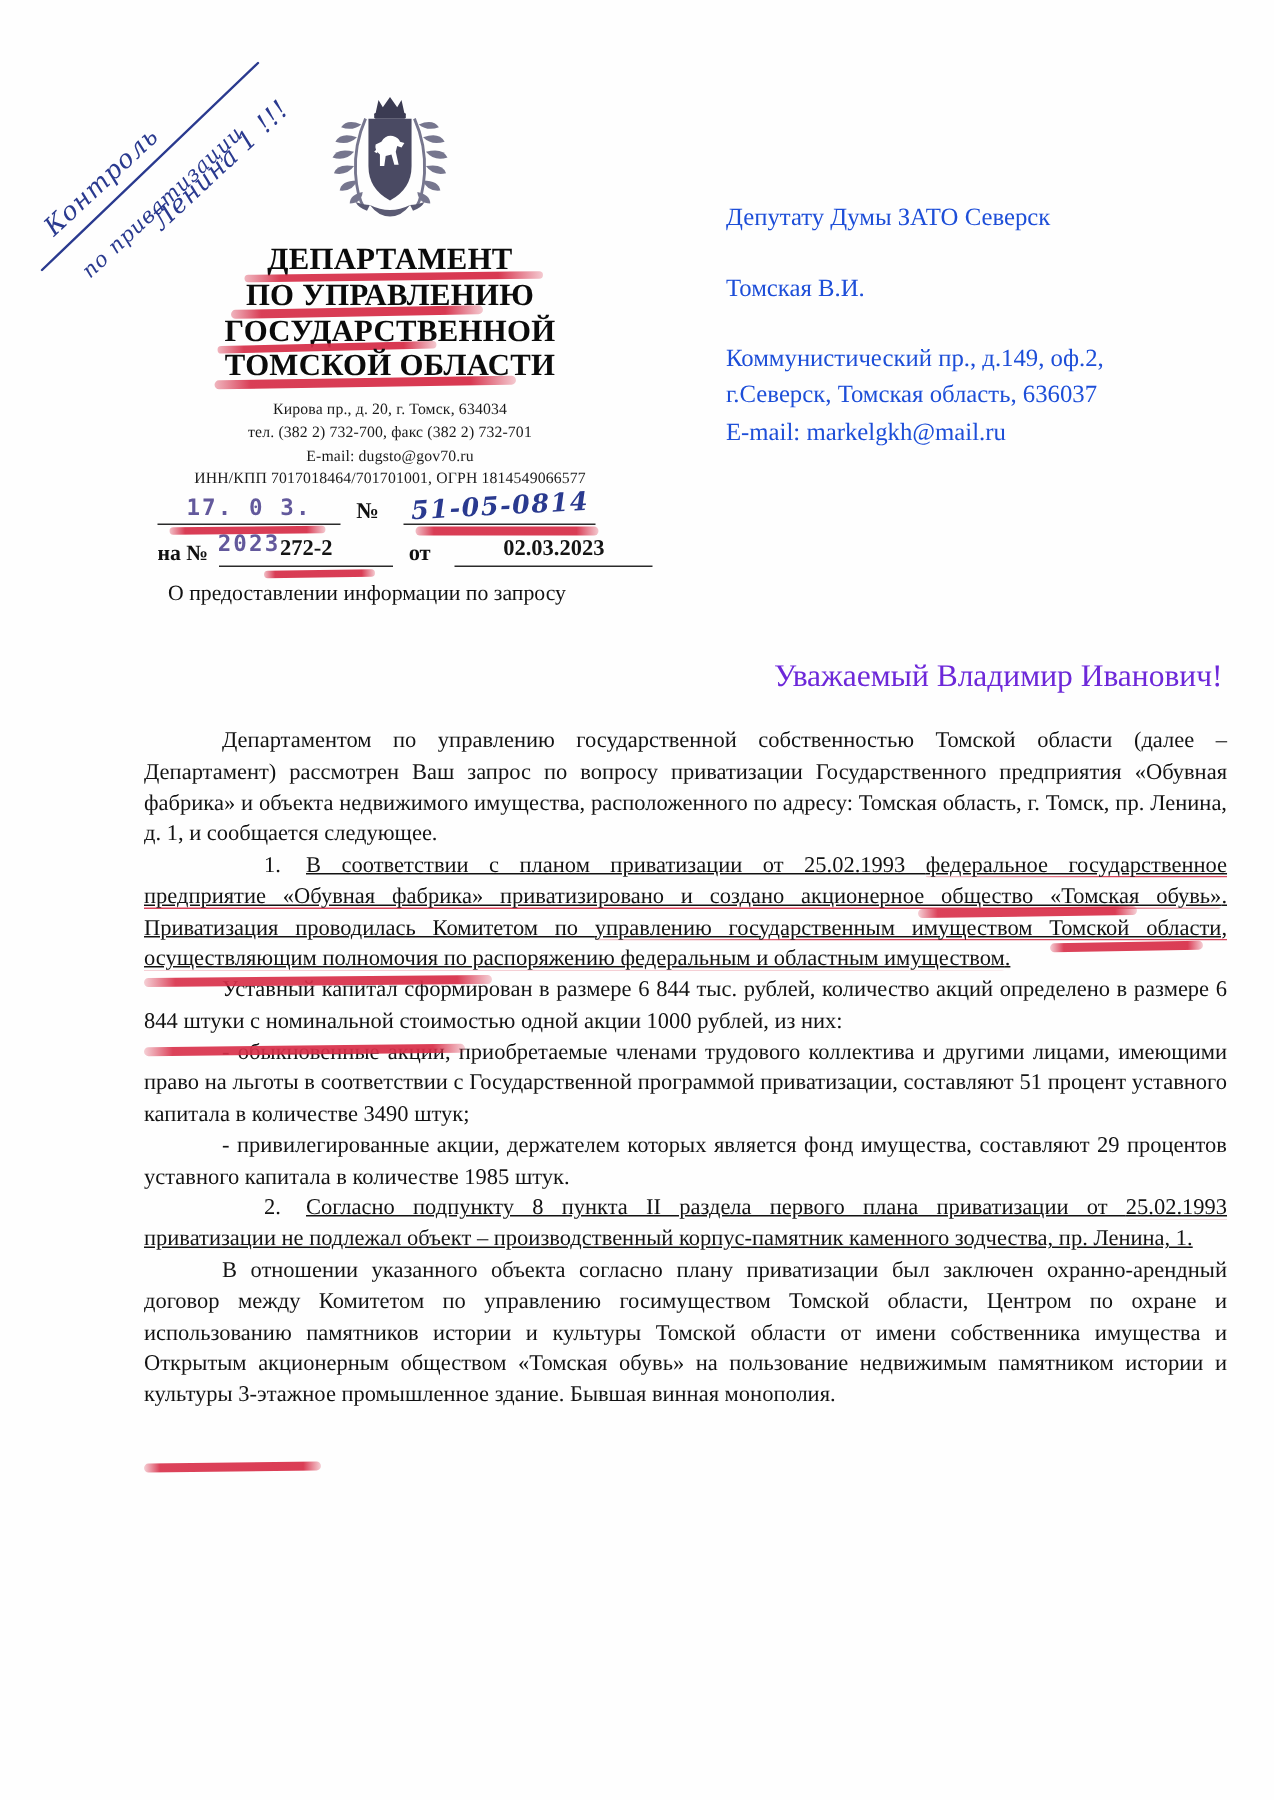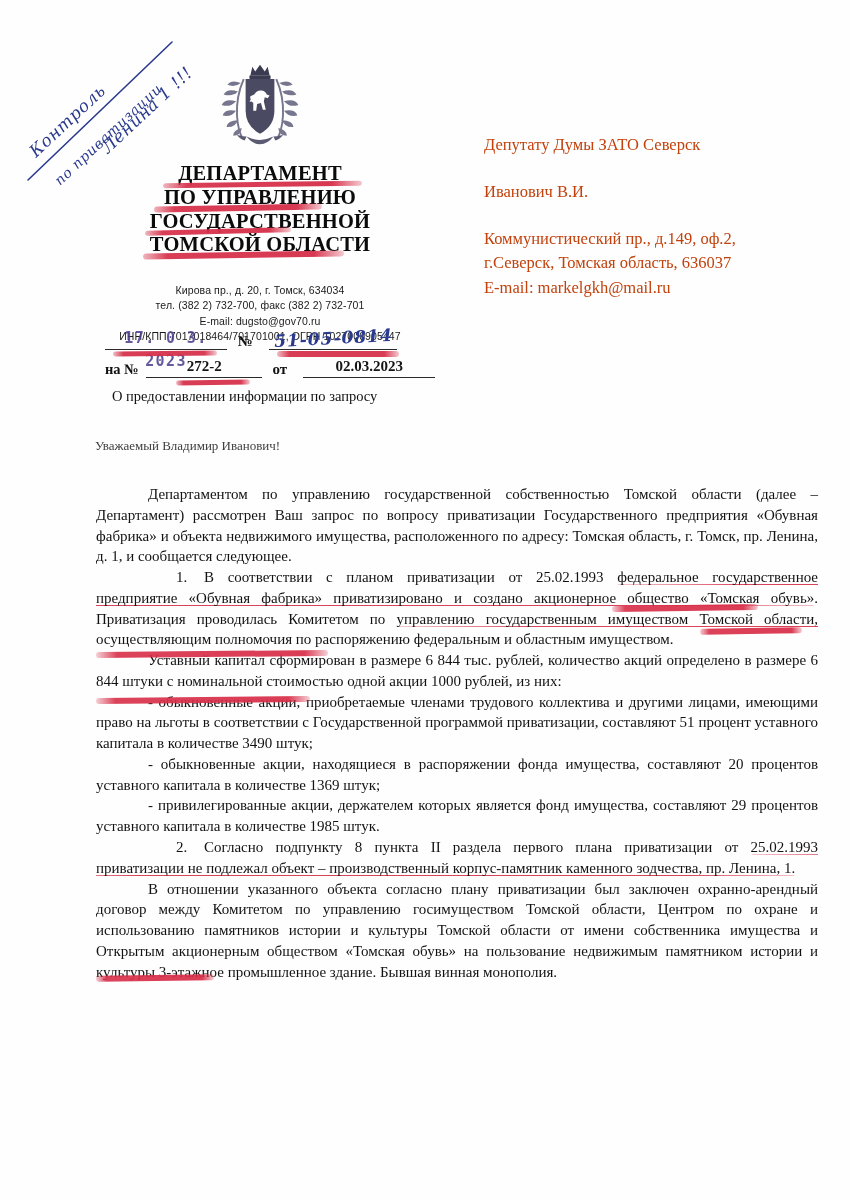--- a/index.html
+++ b/index.html
@@ -84,25 +84,25 @@
         rgba(214,46,72,0.25) 100%);
     border-radius: 3px;
     transform: rotate(-0.7deg);
   }
   .dept-title .ln:nth-child(2)::after { left: 2%;  right: 22%; transform: rotate(-1.1deg); height: 6px; }
   .dept-title .ln:nth-child(3)::after { left: -2%; right: 36%; transform: rotate(-1.4deg); }
   .dept-title .ln:nth-child(4)::after { left: -3%; right: 12%; transform: rotate(-0.9deg); height: 6px; }
   .dept-title .ln:nth-child(5)::after { left: 2%;  right: 2%;  transform: rotate(-0.6deg); height: 6px; }
 
   .contacts {
-    margin-top: 26px;
+    margin-top: 9px;
     font-size: 10.5px;
     line-height: 1.45;
     color: #1a1a1a;
-    font-family: Liberation Sans, sans-serif;
+    font-family: Liberation Serif, serif;
     letter-spacing: 0.1px;
   }
 
   
   .refblock {
     position: absolute;
     left: 105px;
     top: 322px;
     width: 330px;
     font-size: 14px;
@@ -169,51 +169,51 @@
   }
 
   
   .addressee {
     position: absolute;
     left: 484px;
     top: 133px;
     width: 330px;
     font-size: 16.5px;
     line-height: 1.5;
-    color: #c2410c;
+    color: #1d4ed8;
   }
   .addressee .blk { margin-bottom: 22px; }
   .addressee .blk:last-child { margin-bottom: 18px; }
 
   
   .greeting {
     position: absolute;
     left: 95px;
     top: 438px;
     width: 720px;
-    text-align: left;
-    font-size: 13px;
-    color: #404040;
+    text-align: right;
+    font-size: 21px;
+    color: #6d28d9;
   }
   .bodytext {
     position: absolute;
     left: 96px;
     top: 484px;
     width: 722px;
     font-size: 15px;
     line-height: 1.385;
     text-align: justify;
     text-justify: inter-word;
     color: #121212;
   }
   .bodytext p {
     margin: 0;
     text-indent: 52px;
   }
-  .bodytext p.num { text-indent: 40px; }
+  .bodytext p.num { text-indent: 40px; text-decoration: underline; }
   .bodytext .numlbl { display: inline-block; width: 68px; }
 
   
   .u {
     position: relative;
     display: inline;
     background-image: linear-gradient(90deg,
         rgba(214,46,72,0.88),
         rgba(214,46,72,0.88));
     background-repeat: no-repeat;
@@ -304,21 +304,21 @@
       <span class="ln">ДЕПАРТАМЕНТ</span>
       <span class="ln">ПО УПРАВЛЕНИЮ</span>
       <span class="ln">ГОСУДАРСТВЕННОЙ</span>
       <span class="ln">ТОМСКОЙ ОБЛАСТИ</span>
     </div>
 
     <div class="contacts">
       <div>Кирова пр., д. 20, г. Томск, 634034</div>
       <div>тел. (382 2) 732-700, факс (382 2) 732-701</div>
       <div>E-mail: dugsto@gov70.ru</div>
-      <div>ИНН/КПП 7017018464/701701001, ОГРН 1027000905447</div>
+      <div>ИНН/КПП 7017018464/701701001, ОГРН 1814549066577</div>
     </div>
   </div>
 
   <div class="refblock">
     <div class="ref-row">
       <div class="ref-field f1">
         <span class="stamp-date">17. 0 3. 2023</span>
         <span class="mk mk-d1"></span>
       </div>
       <div class="ref-sym">№</div>
@@ -337,40 +337,39 @@
       <div class="ref-field f4">
         <span class="typed">02.03.2023</span>
       </div>
     </div>
   </div>
 
   <div class="subject">О предоставлении информации по запросу</div>
 
   <div class="addressee">
     <div class="blk">Депутату Думы ЗАТО Северск</div>
-    <div class="blk">Иванович В.И.</div>
+    <div class="blk">Томская В.И.</div>
     <div class="blk">
       <div>Коммунистический пр., д.149, оф.2,</div>
       <div>г.Северск, Томская область, 636037</div>
       <div>E-mail: markelgkh@mail.ru</div>
     </div>
   </div>
 
   <div class="greeting">Уважаемый Владимир Иванович!</div>
 
   <div class="bodytext">
 
     <p>Департаментом по управлению государственной собственностью Томской области (далее – Департамент) рассмотрен Ваш запрос по вопросу приватизации Государственного предприятия «Обувная фабрика» и объекта недвижимого имущества, расположенного по адресу: Томская область, г. Томск, пр. Ленина, д. 1, и сообщается следующее.</p>
 
     <p class="num"><span class="numlbl">1.</span><span>В соответствии с планом приватизации от 25.02.1993 </span><span class="u thick fade">федеральное государственное предприятие «Обувная фабрика» приватизировано и создано акционерное общество «Томская обувь»</span><span>. Приватизация проводилась Комитетом по </span><span class="u thick fade">управлению государственным имуществом Томской области, осуществляющим полномочия по распоряжению федеральным и областным имуществом</span><span>.</span></p>
 
     <p>Уставный капитал сформирован в размере 6 844 тыс. рублей, количество акций определено в размере 6 844 штуки с номинальной стоимостью одной акции 1000 рублей, из них:</p>
 
     <p>- обыкновенные акции, приобретаемые членами трудового коллектива и другими лицами, имеющими право на льготы в соответствии с Государственной программой приватизации, составляют 51 процент уставного капитала в количестве 3490 штук;</p>
-    <p>- обыкновенные акции, находящиеся в распоряжении фонда имущества, составляют 20 процентов уставного капитала в количестве 1369 штук;</p>
     <p>- привилегированные акции, держателем которых является фонд имущества, составляют 29 процентов уставного капитала в количестве 1985 штук.</p>
 
     <p class="num"><span class="numlbl">2.</span><span>Согласно подпункту 8 пункта II раздела первого плана приватизации от </span><span class="u thick fade">25.02.1993 приватизации не подлежал объект – производственный корпус-памятник каменного зодчества, пр. Ленина, 1.</span></p>
 
     <p>В отношении указанного объекта согласно плану приватизации был заключен охранно-арендный договор между Комитетом по управлению госимуществом Томской области, Центром по охране и использованию памятников истории  и культуры Томской области от имени собственника имущества и Открытым акционерным обществом «Томская обувь» на пользование недвижимым памятником истории и культуры 3-этажное промышленное здание. Бывшая винная монополия.</p>
   </div>
 
   <span class="stroke" style="left:612px; top:605px; width:146px; transform:rotate(-0.8deg);"></span>
   <span class="stroke" style="left:700px; top:628px; width:102px; transform:rotate(-1deg);"></span>
   <span class="stroke" style="left:96px;  top:651px; width:232px; transform:rotate(-0.5deg);"></span>

